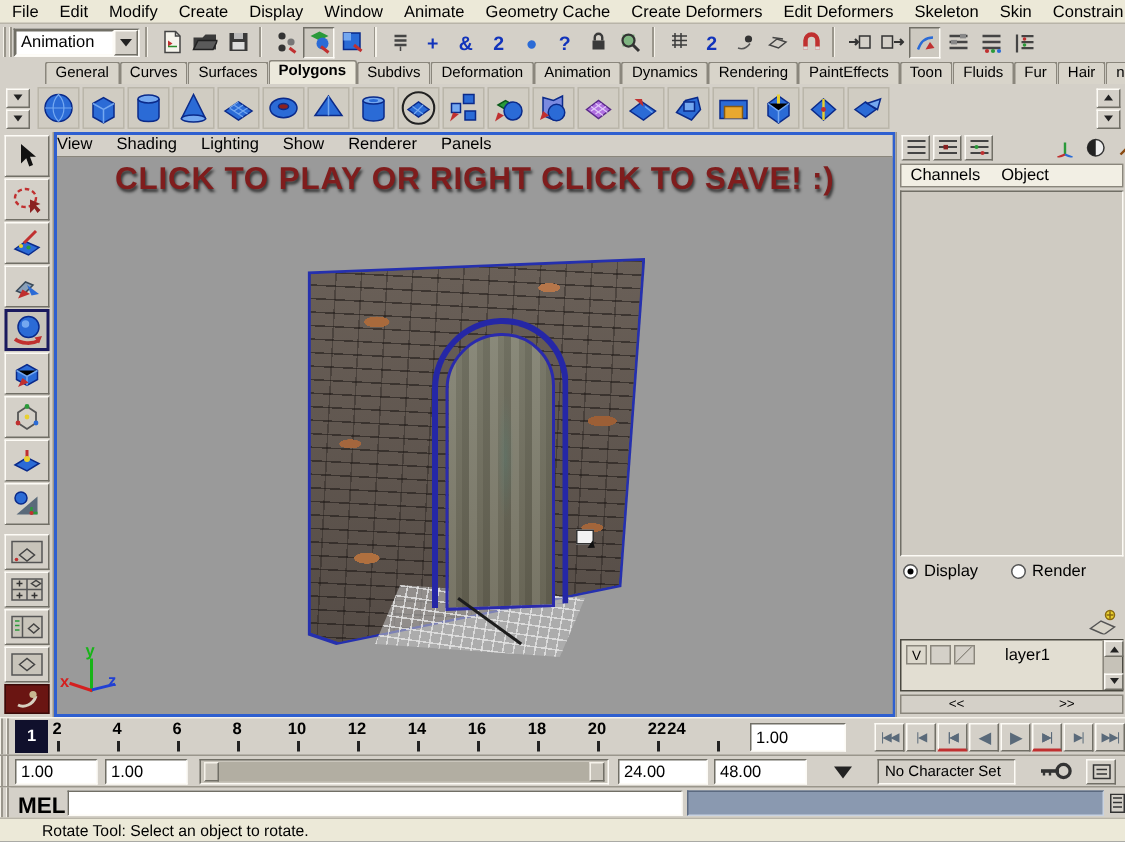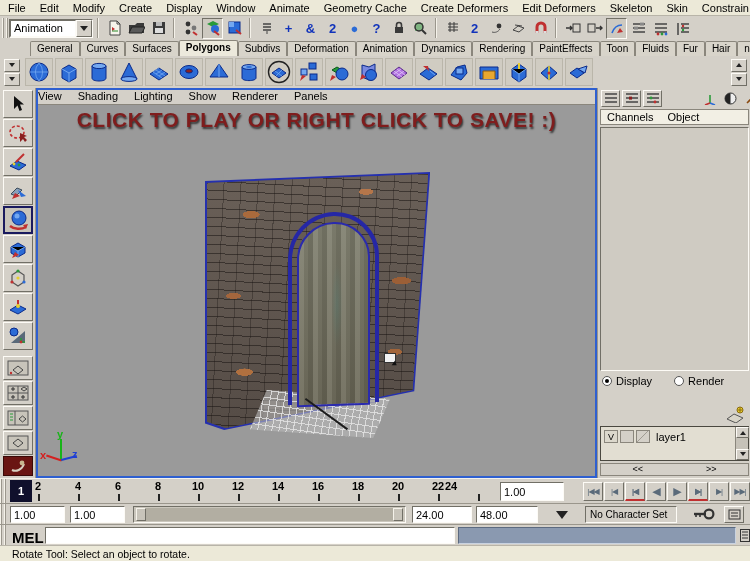--- a/index.html
+++ b/index.html
@@ -117,21 +117,21 @@
 .rslider{position:absolute;left:133px;top:2px;width:273px;height:17px;background:#cac6bc;border:1px solid;border-color:#716f66 #fdfbf6 #fdfbf6 #716f66}
 .rbar{position:absolute;left:2px;top:1px;width:267px;height:13px;background:#b2aea2}
 .rhandle{position:absolute;top:0;width:10px;height:13px;background:#c8c4ba;border:1px solid;border-color:#f5f2ea #716f66 #716f66 #f5f2ea}
 .charset{position:absolute;left:585px;top:2px;width:92px;height:17px;border:1px solid;border-color:#716f66 #fdfbf6 #fdfbf6 #716f66;
  background:#d4d0c8;font-size:10px;padding:2px 4px;white-space:nowrap}
 .melrow{left:0;top:524px;width:750px;height:21px;background:#d4d0c8;border-top:1px solid #9a968c}
 .mellbl{position:absolute;left:12px;top:4px;font-weight:bold;font-size:15px}
 .melin{position:absolute;left:45px;top:2px;width:410px;height:17px}
 .melout{position:absolute;left:458px;top:2px;width:278px;height:17px;background:#8a99b0;border:1px solid;border-color:#5c6a80 #c8d2e0 #c8d2e0 #5c6a80}
 .helpline{left:0;top:545px;width:750px;height:16px;background:#ece9d8;border-top:1px solid #b8b4a8;
- display:flex;align-items:center;padding-left:12px;font-size:10.5px}
+ display:flex;align-items:center;padding-left:28px;font-size:10.5px}
 .lgrip{position:absolute;left:0;top:0;width:7px;height:100%}
 </style>
 </head>
 <body>
 
 <div class="app">
 
   <div class="abs menubar">
     <span>File</span>
     <span>Edit</span>
@@ -663,21 +663,21 @@
             <circle cx="15" cy="4" r="3" fill="#e8d030" stroke="#8a6a10"></circle>
             <path d="M15 1.5v5M12.8 4h4.4" stroke="#8a6a10"></path>
           </svg>
       </div>
     </div>
     <div class="layerlist">
       <div class="layerrow">
         <span class="vbox sunken">V</span>
         <span class="lbox"></span>
         <span class="lbox" style="background:linear-gradient(135deg,#d4d0c8 45%,#8a867c 46%,#d4d0c8 52%)"></span>
-        <span style="margin-left:4px">layer1</span>
+        <span style="margin-left:18px">layer1</span>
       </div>
       <div class="lscroll">
         <div class="minibtn raised">
             <i class="tri-u" style="border-width:3px;border-bottom-width:4px;margin-bottom:2px"></i>
           </div>
         <div class="minibtn raised" style="position:absolute;bottom:0">
             <i class="tri-d" style="border-width:3px;border-top-width:4px;margin-top:2px"></i>
           </div>
       </div>
     </div>

